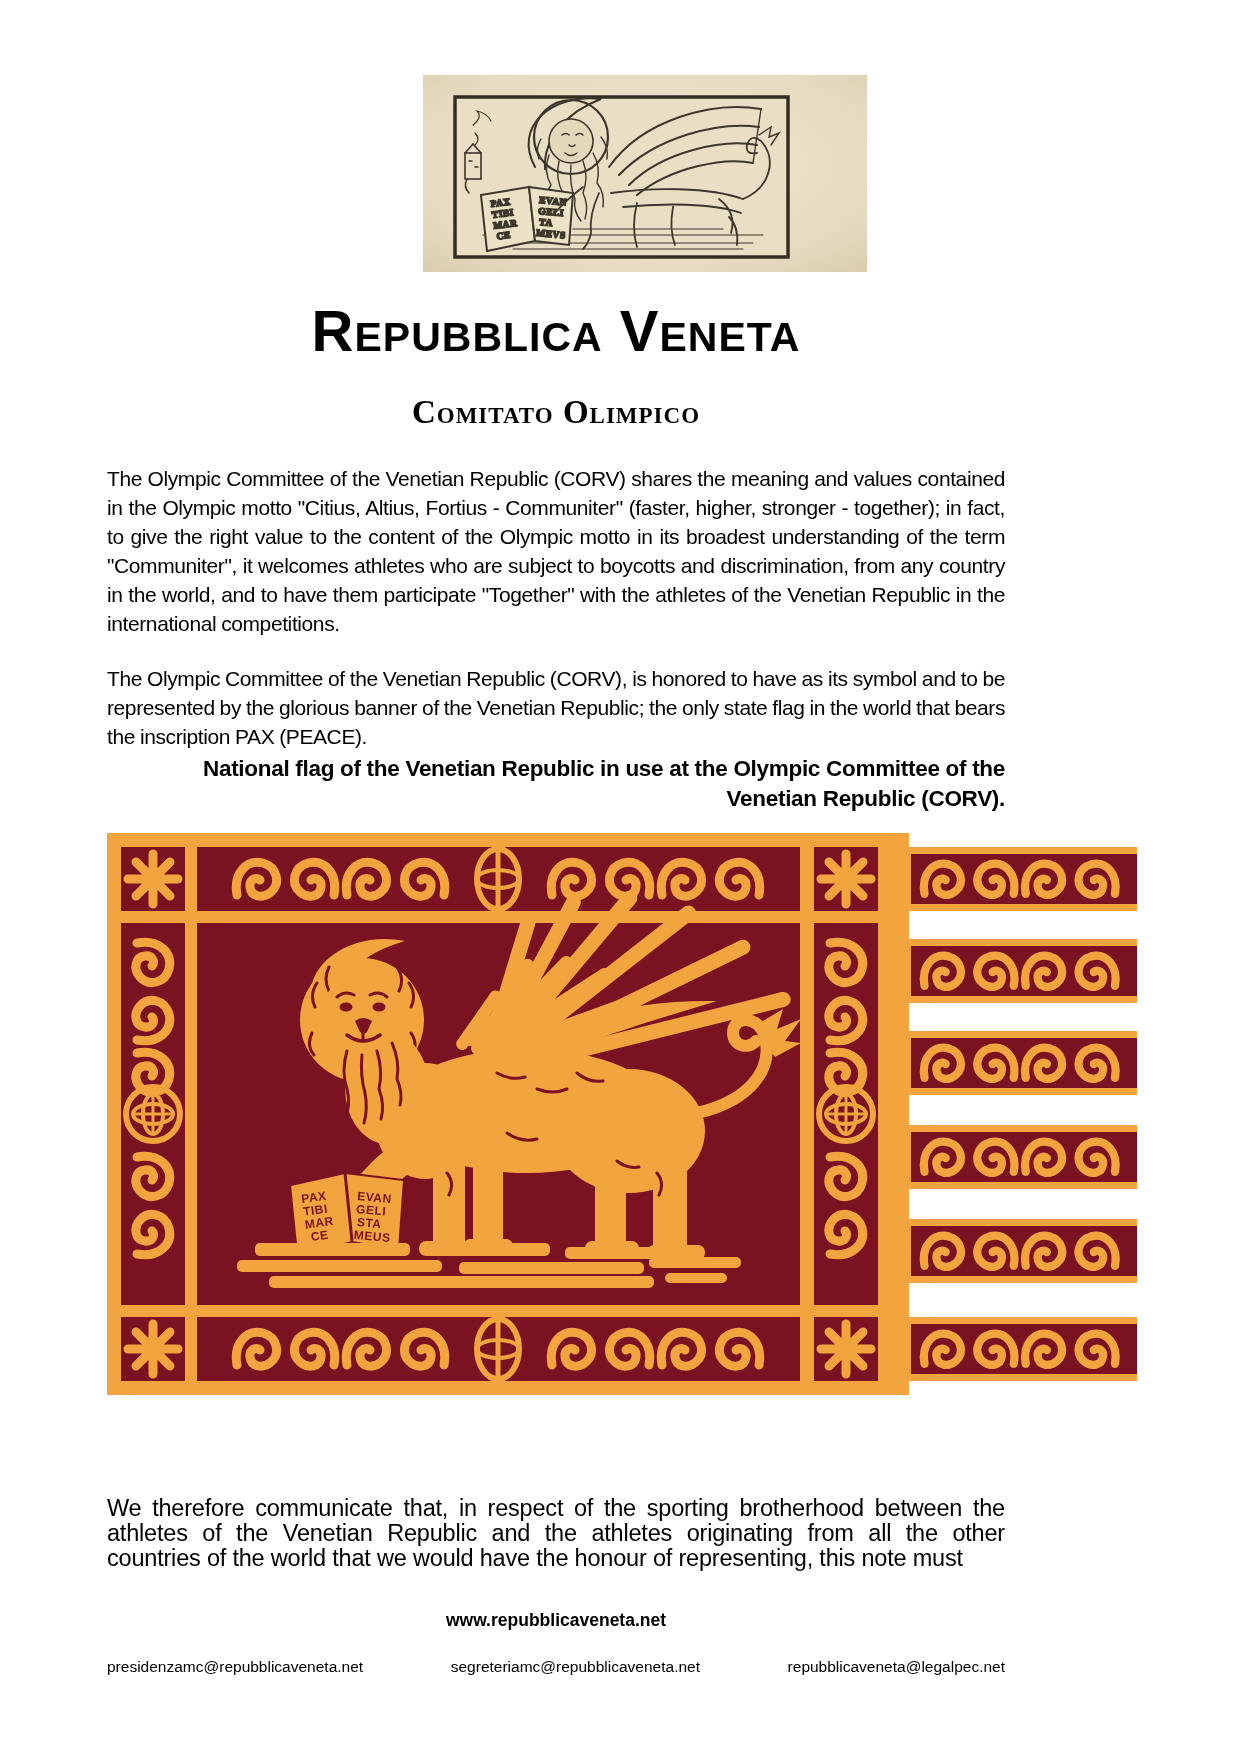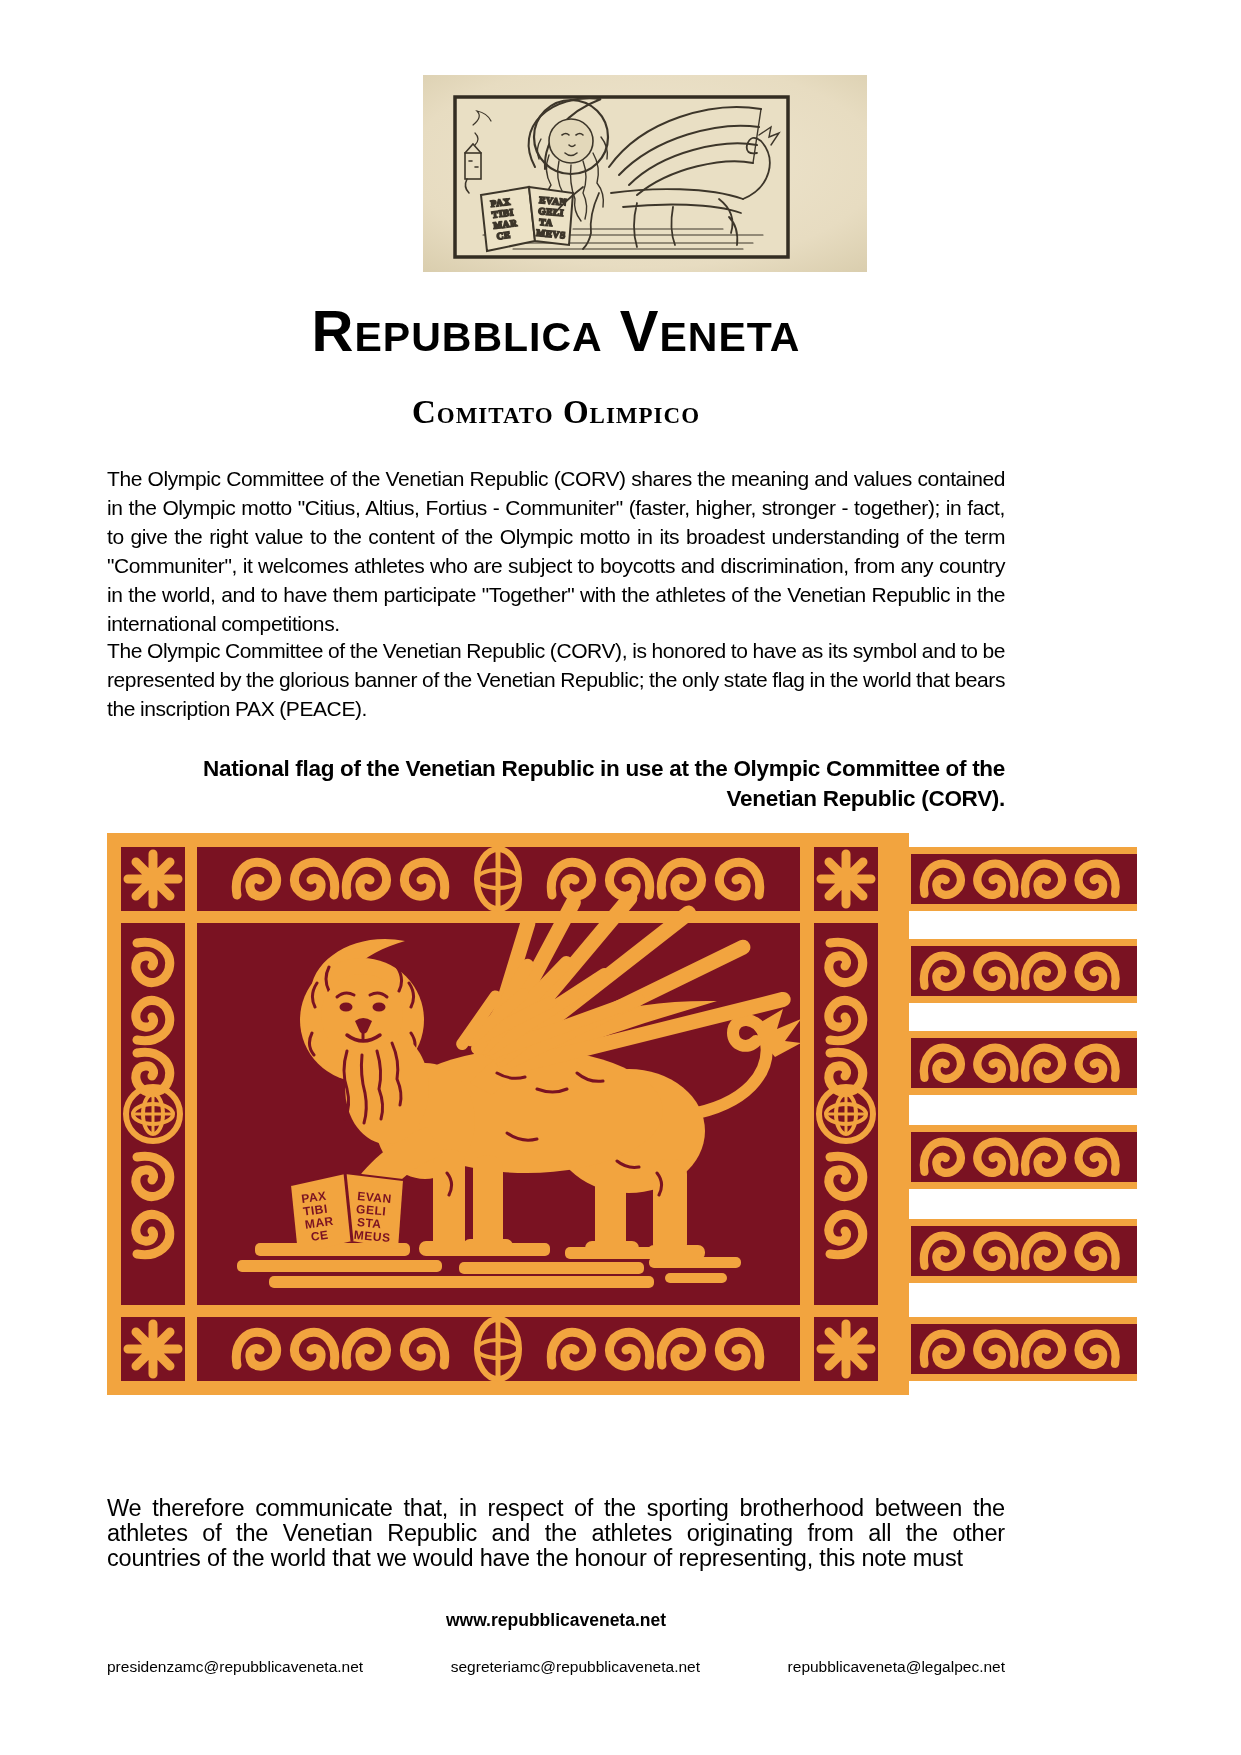--- a/index.html
+++ b/index.html
@@ -41,21 +41,21 @@
     margin-top:28px;
   }
   
   .body-par{
     left:107px;width:898px;
     font-size:21px;line-height:28.9px;
     letter-spacing:-0.4px;word-spacing:-0.5px;
     text-align:justify;
   }
   .p1{top:444px;}
-  .p2{top:616px;}
+  .p2{top:644px;}
   .flag-caption{
     left:107px;top:754px;width:898px;
     padding:0;
     font-size:22.5px;line-height:30px;
     font-weight:bold;
     letter-spacing:-0.3px;
     text-align:right;
   }
   .flag-caption .inner{display:inline-block;max-width:840px;}
   

